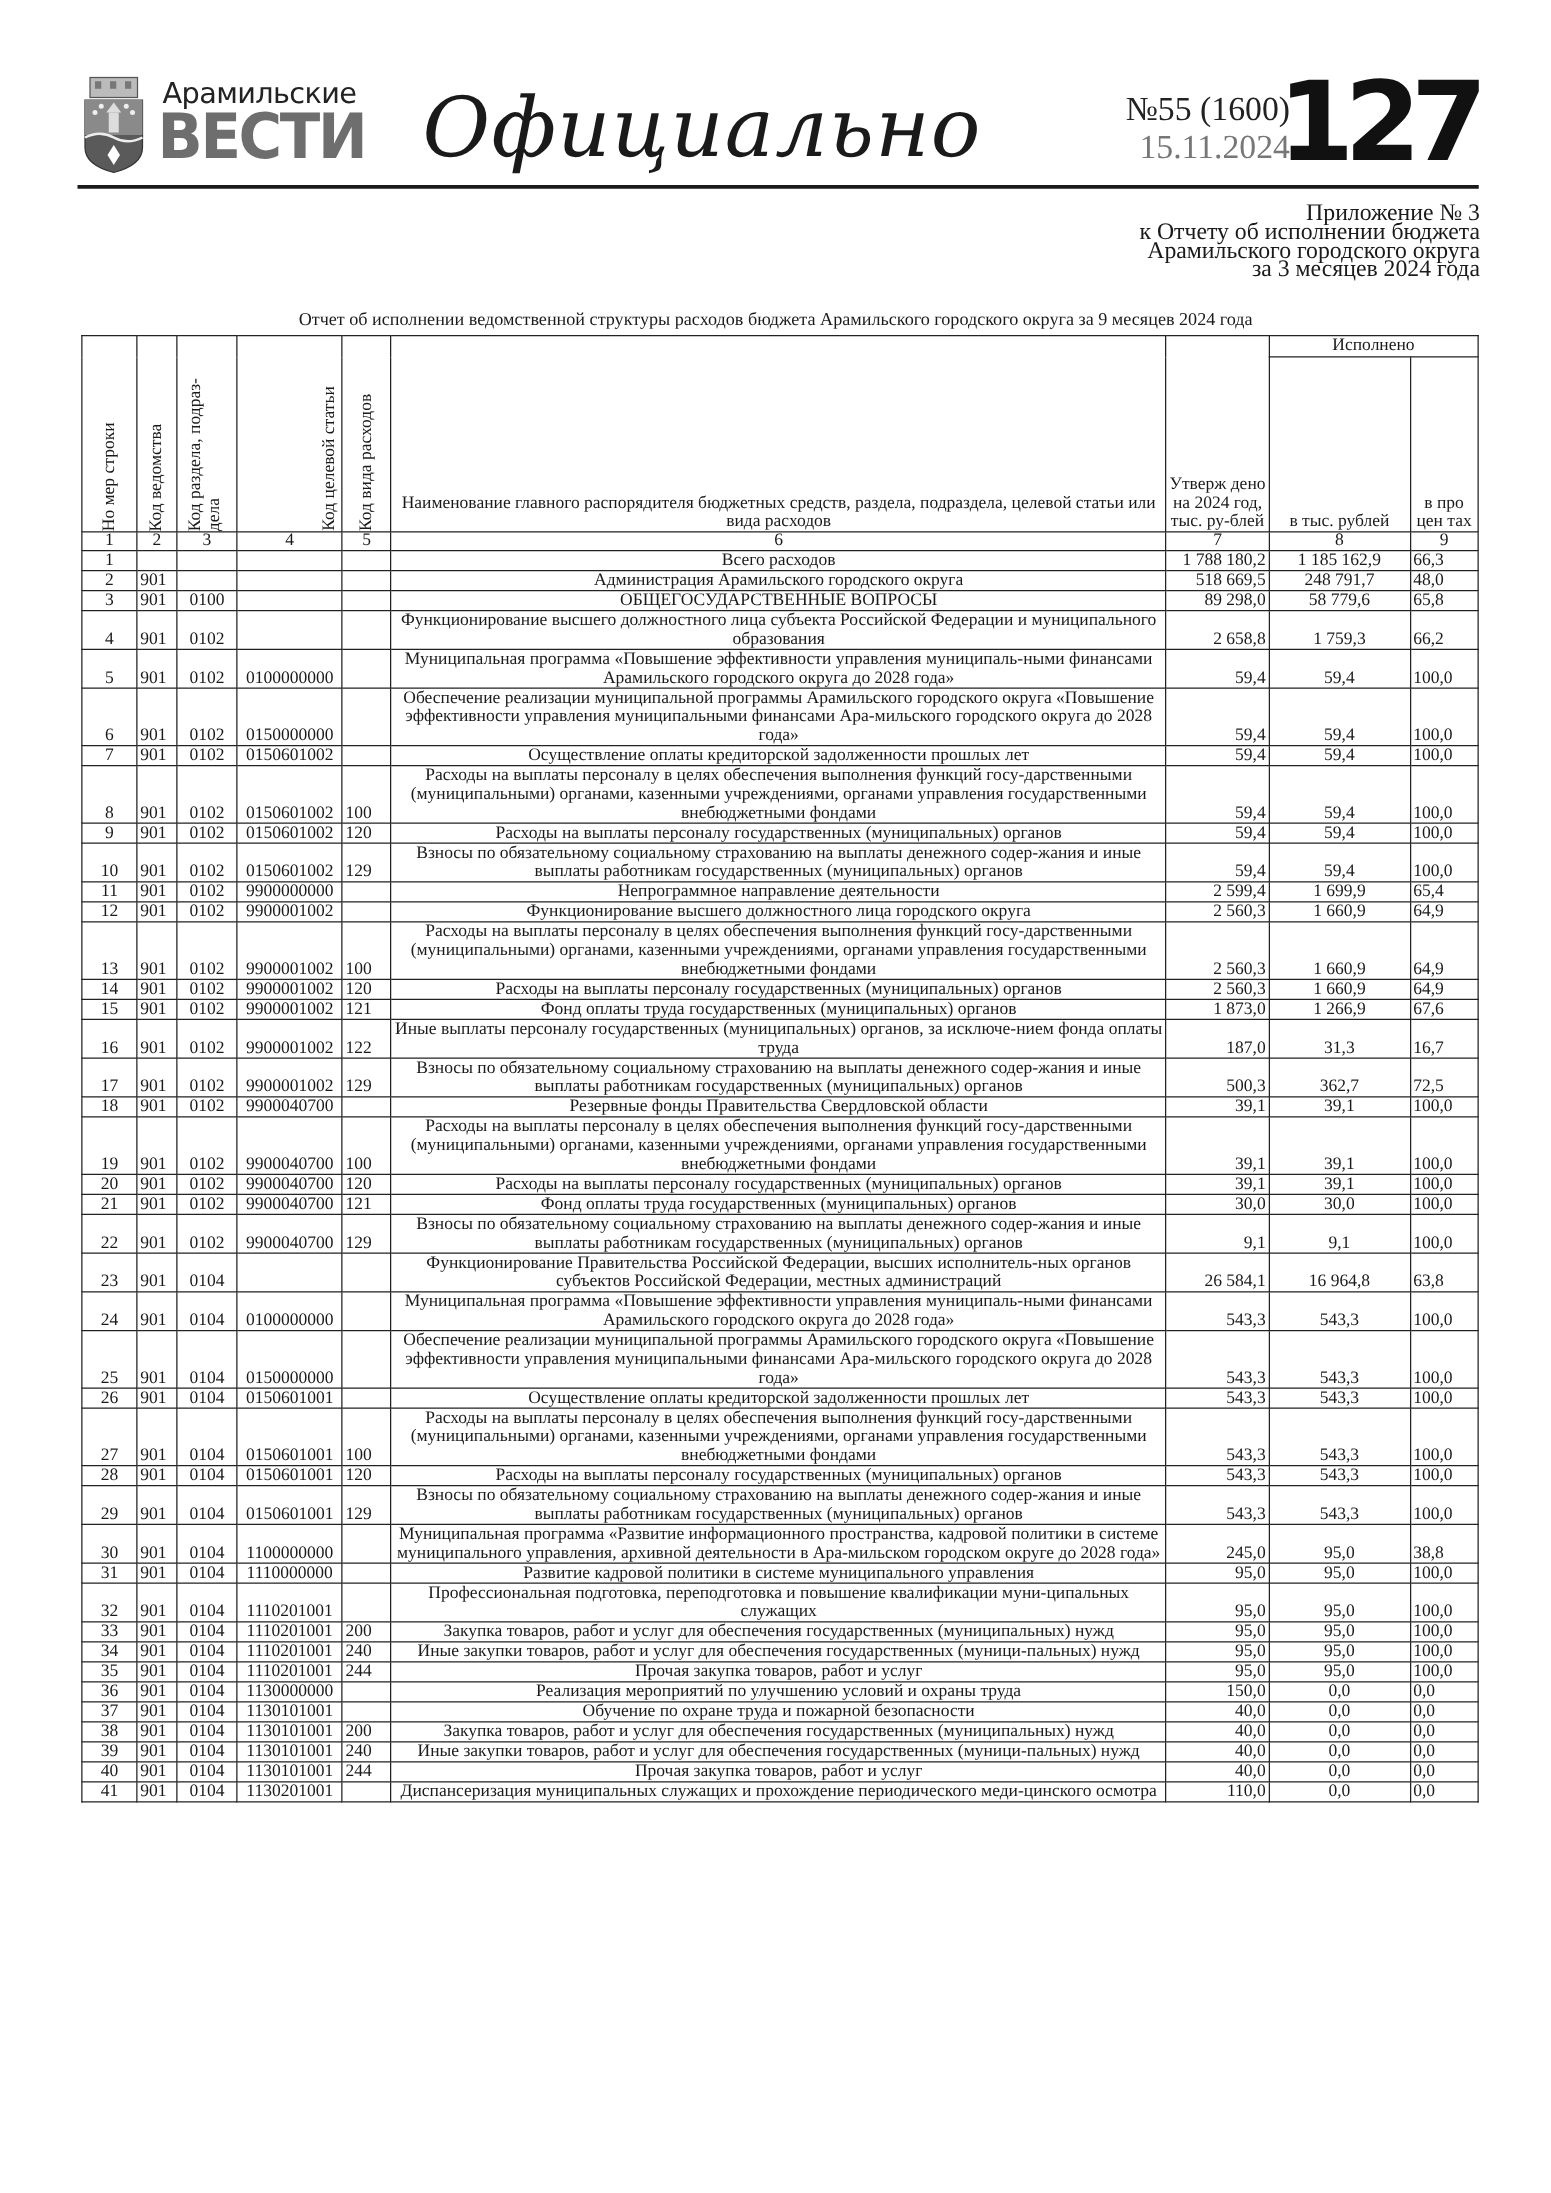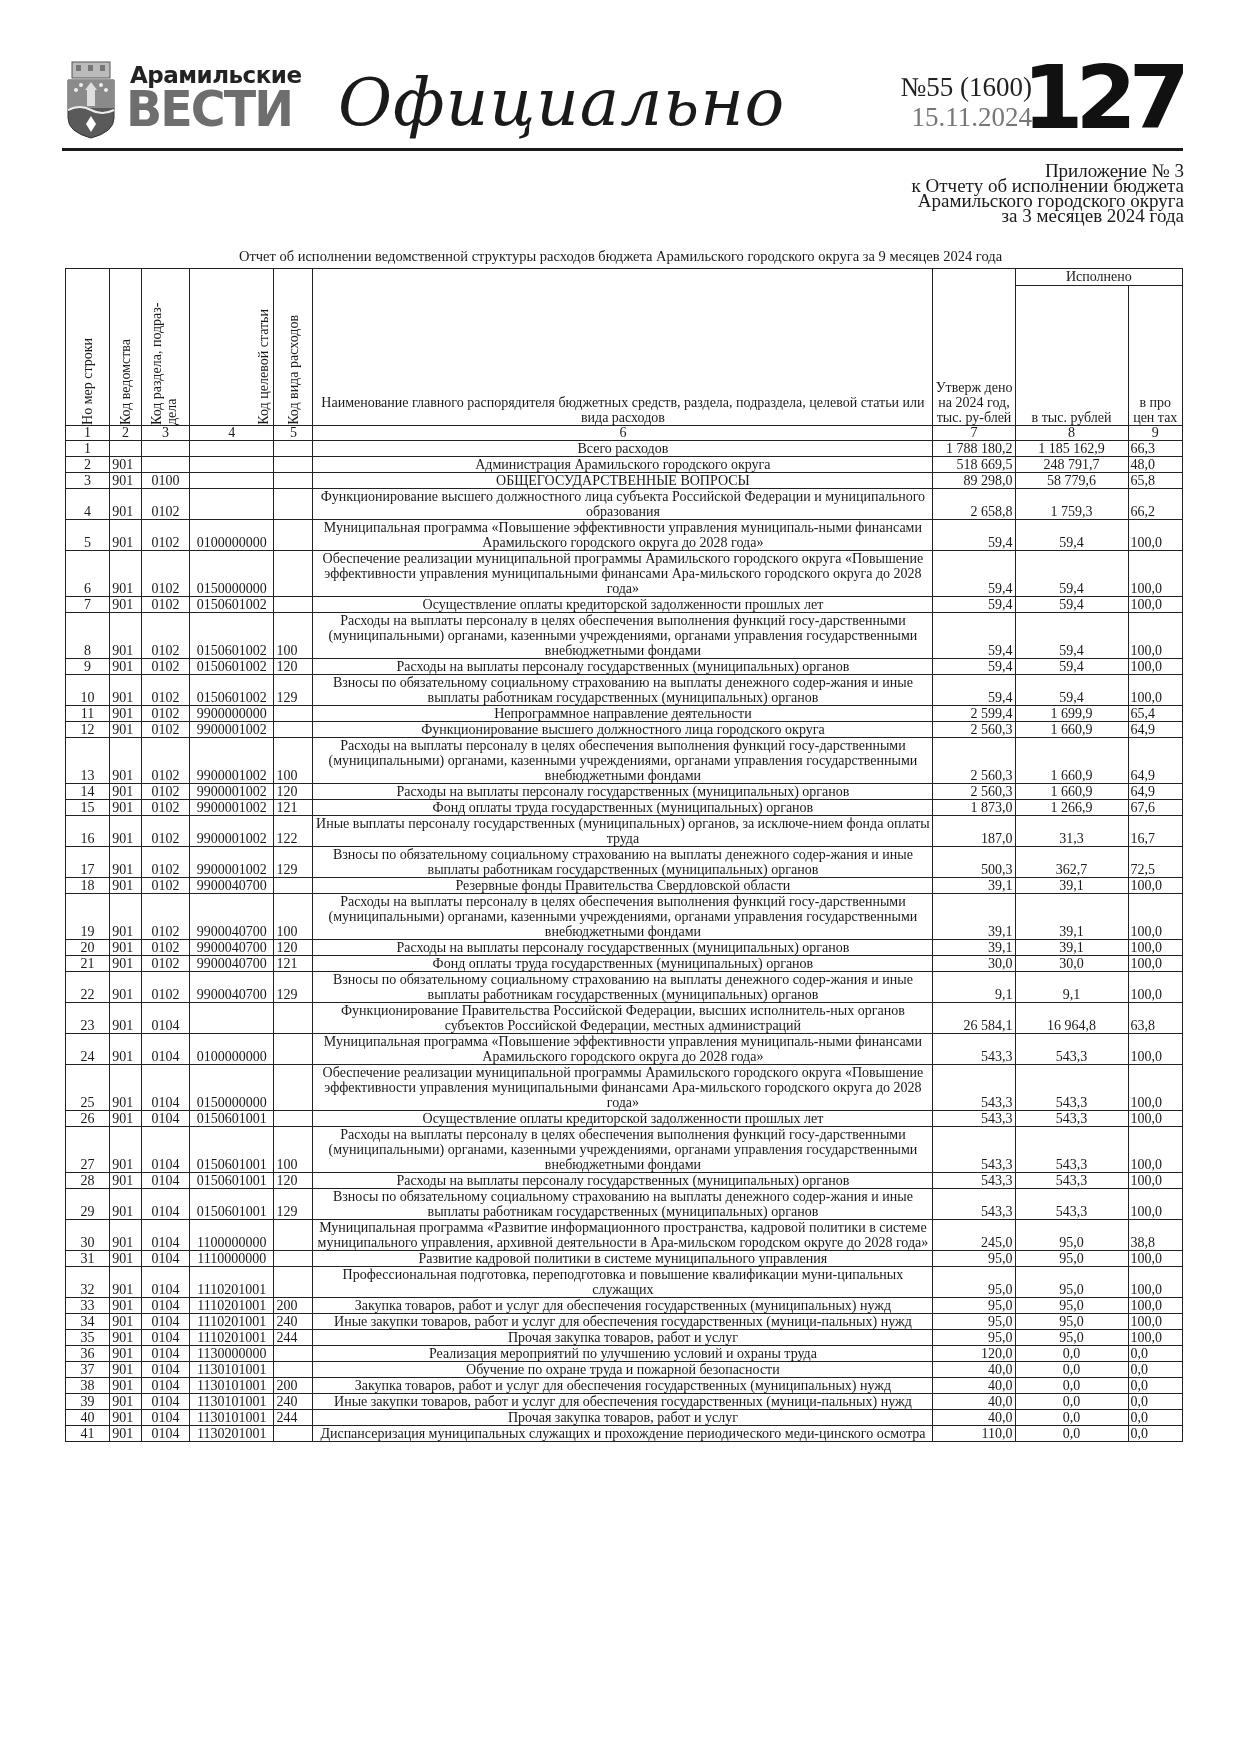--- a/index.html
+++ b/index.html
@@ -1,19 +1,19 @@
 <!DOCTYPE html>
 <html><head>
 <meta charset="utf-8">
 <style>
   html, body { margin:0; padding:0; background:#fff; }
   body { width:1241px; height:1754px; position:relative; color:#1a1a1a; font-family:"Liberation Serif", serif; overflow:hidden; }
   .masthead { position:absolute; left:62px; top:50px; width:1120px; height:100px; }
   .crest { position:absolute; left:2px; top:10px; width:54px; height:80px; }
-  .brand-top { position:absolute; left:68px; top:12px; font-family:"DejaVu Sans", sans-serif; font-size:23px; color:#222; letter-spacing:-0.5px; font-weight:bold; }
+  .brand-top { position:absolute; left:68px; top:12px; font-family:"DejaVu Sans", sans-serif; font-size:23px; color:#222; letter-spacing:-0.5px; font-weight:normal; }
   .brand-main { position:absolute; left:64px; top:34px; font-family:"DejaVu Sans", sans-serif; font-size:50px; font-weight:bold; color:#6e6e6e; letter-spacing:-2px; transform:scaleX(0.95); transform-origin:left; line-height:1; }
   .section-title { position:absolute; left:276px; top:14px; font-family:"DejaVu Serif", serif; font-style:italic; font-size:66px; color:#1a1a1a; letter-spacing:1px; }
   .issue { position:absolute; right:150px; top:22px; text-align:right; font-family:"Liberation Serif", serif; font-size:27px; line-height:30px; }
   .issue .num { color:#222; }
   .issue .date { color:#777; }
   .page-no { position:absolute; right:0px; top:-4px; font-family:"DejaVu Sans", sans-serif; font-weight:bold; font-size:88px; letter-spacing:-8px; color:#111; }
   .rule { position:absolute; left:62px; top:148px; width:1121px; height:3px; background:#1a1a1a; }
   .appendix { position:absolute; right:57px; top:163px; text-align:right; font-size:19px; line-height:15px; }
   .report-title { position:absolute; left:0; width:1241px; top:248px; text-align:center; font-size:14.5px; }
   table.rep { position:absolute; left:65px; top:268px; width:1118px; border-collapse:collapse; table-layout:fixed; font-size:14px; line-height:15px; }
@@ -503,21 +503,21 @@
         <td class="num8">95,0</td>
         <td class="num9">100,0</td>
       </tr>
       <tr>
         <td class="c">36</td>
         <td class="l">901</td>
         <td class="c">0104</td>
         <td class="c">1130000000</td>
         <td class="l"></td>
         <td class="desc">Реализация мероприятий по улучшению условий и охраны труда</td>
-        <td class="num7">120,0</td>
+        <td class="num7">150,0</td>
         <td class="num8">0,0</td>
         <td class="num9">0,0</td>
       </tr>
       <tr>
         <td class="c">37</td>
         <td class="l">901</td>
         <td class="c">0104</td>
         <td class="c">1130101001</td>
         <td class="l"></td>
         <td class="desc">Обучение по охране труда и пожарной безопасности</td>

